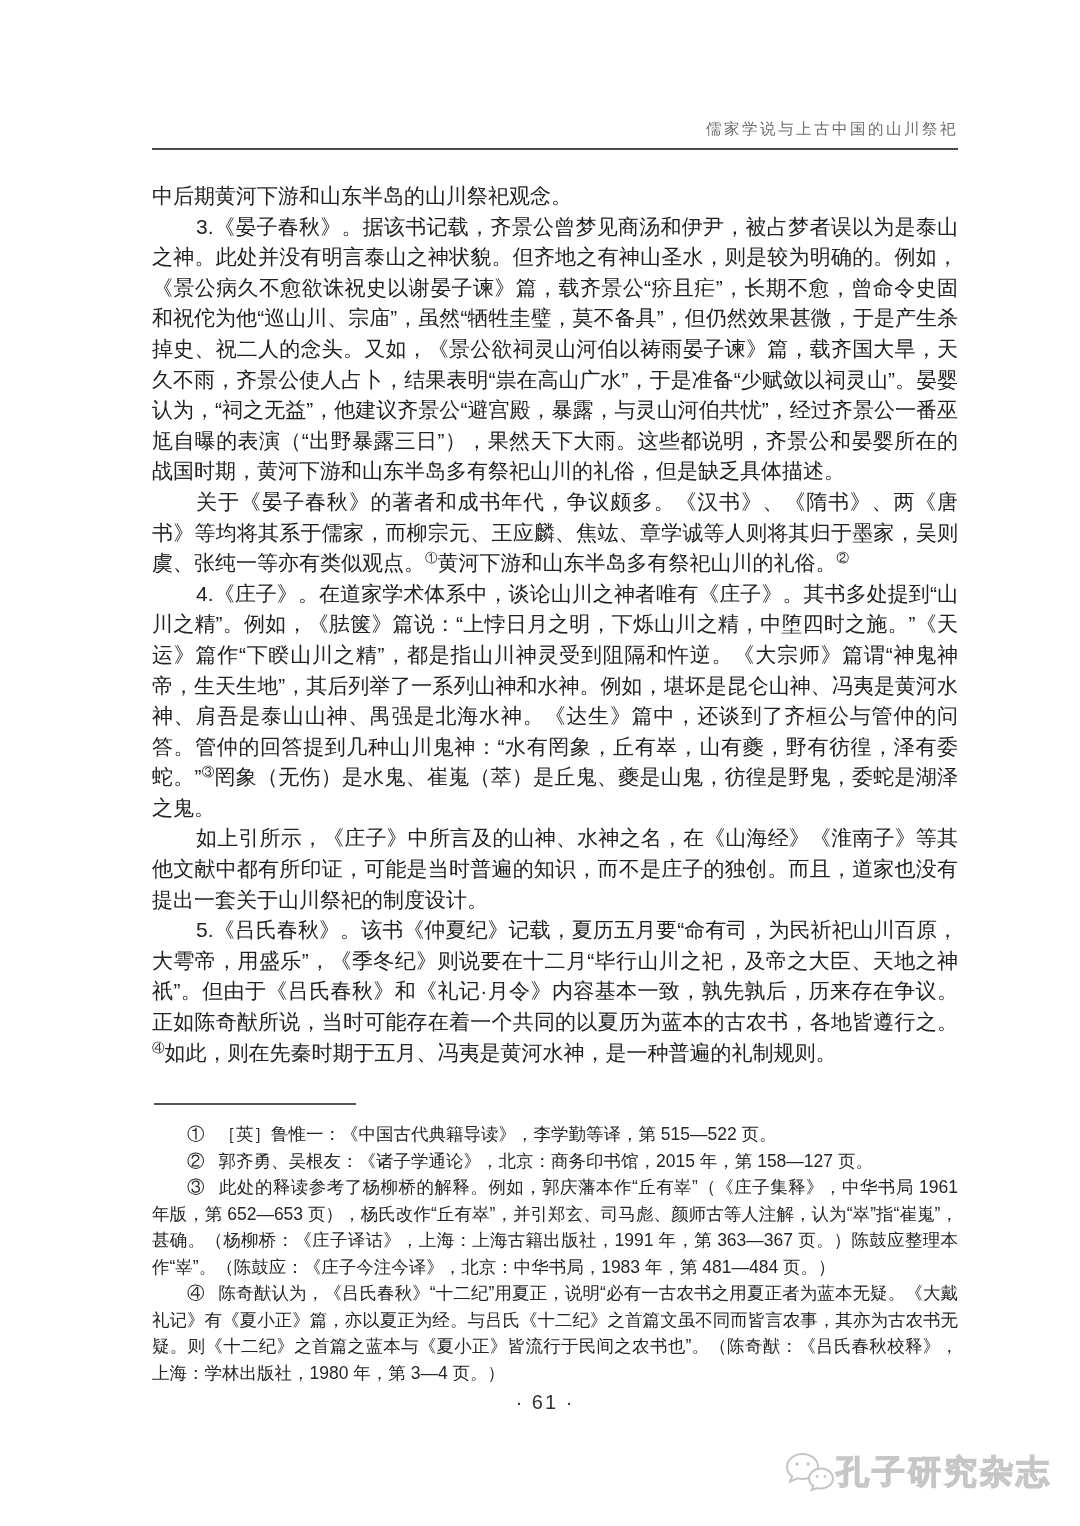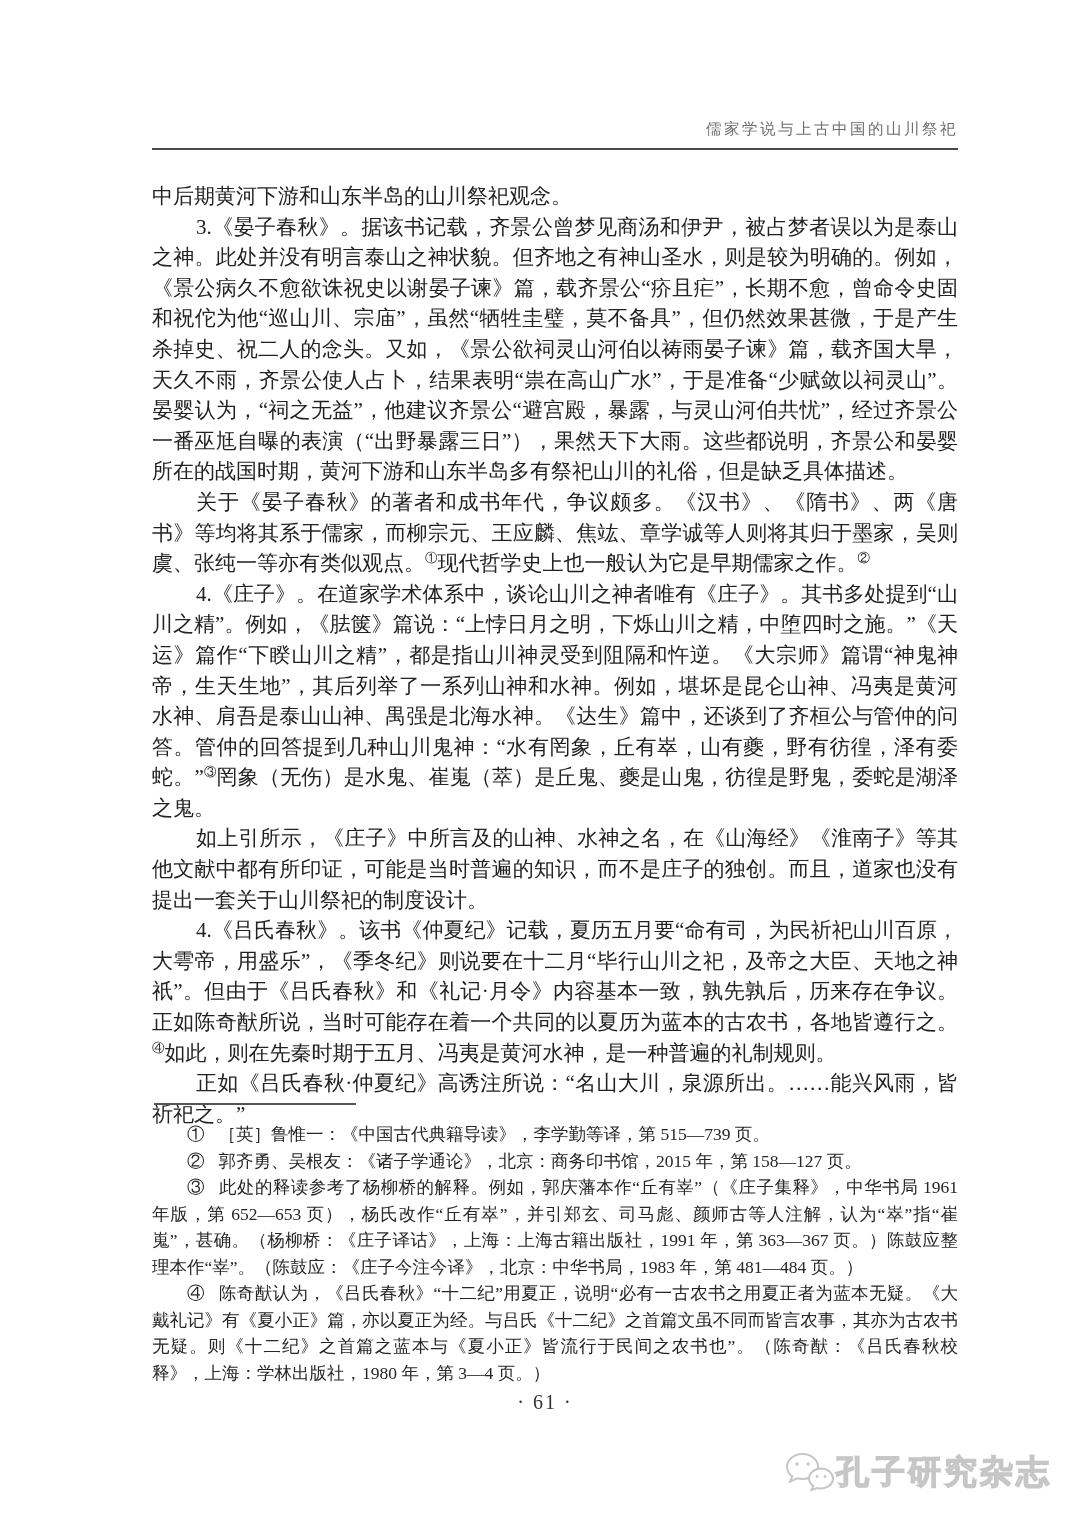--- a/index.html
+++ b/index.html
@@ -1,21 +1,21 @@
 <!DOCTYPE html>
 <html lang="zh"><head>
 <meta charset="utf-8">
 <style>
   html,body{margin:0;padding:0;background:#ffffff;}
   .page{
     position:relative;
     width:1080px;height:1526px;
     background:#ffffff;
     overflow:hidden;
-    font-family:Liberation Serif, serif;
+    font-family:Liberation Sans, sans-serif;
     color:#1f1f1f;
   }
   .running-head{
     position:absolute;top:119px;left:152px;width:806px;
     text-align:right;
     font-size:15.5px;
     letter-spacing:2.5px;
     color:#6e6e6e;
   }
   .head-rule{
@@ -76,35 +76,34 @@
 <div class="page">
 
   <div class="running-head">儒家学说与上古中国的山川祭祀</div>
   <div class="head-rule"></div>
 
   <main class="body-text">
     <p class="para"><span>中后期黄河下游和山东半岛的山川祭祀观念。</span></p>
 
     <p class="para indent"><span>3.《晏子春秋》。据该书记载，齐景公曾梦见商汤和伊尹，被占梦者误以为是泰山之神。此处并没有明言泰山之神状貌。但齐地之有神山圣水，则是较为明确的。例如，《景公病久不愈欲诛祝史以谢晏子谏》篇，载齐景公“疥且疟”，长期不愈，曾命令史固和祝佗为他“巡山川、宗庙”，虽然“牺牲圭璧，莫不备具”，但仍然效果甚微，于是产生杀掉史、祝二人的念头。又如，《景公欲祠灵山河伯以祷雨晏子谏》篇，载齐国大旱，天久不雨，齐景公使人占卜，结果表明“祟在高山广水”，于是准备“少赋敛以祠灵山”。晏婴认为，“祠之无益”，他建议齐景公“避宫殿，暴露，与灵山河伯共忧”，经过齐景公一番巫尪自曝的表演（“出野暴露三日”），果然天下大雨。这些都说明，齐景公和晏婴所在的战国时期，黄河下游和山东半岛多有祭祀山川的礼俗，但是缺乏具体描述。</span></p>
 
-    <p class="para indent"><span>关于《晏子春秋》的著者和成书年代，争议颇多。《汉书》、《隋书》、两《唐书》等均将其系于儒家，而柳宗元、王应麟、焦竑、章学诚等人则将其归于墨家，吴则虞、张纯一等亦有类似观点。</span><sup class="fnref">①</sup><span>现代哲学史上也一般认为它是早期儒家之作。</span><sup class="fnref">②</sup></p>
+    <p class="para indent"><span>关于《晏子春秋》的著者和成书年代，争议颇多。《汉书》、《隋书》、两《唐书》等均将其系于儒家，而柳宗元、王应麟、焦竑、章学诚等人则将其归于墨家，吴则虞、张纯一等亦有类似观点。</span><sup class="fnref">①</sup><span>黄河下游和山东半岛多有祭祀山川的礼俗。</span><sup class="fnref">②</sup></p>
 
     <p class="para indent"><span>4.《庄子》。在道家学术体系中，谈论山川之神者唯有《庄子》。其书多处提到“山川之精”。例如，《胠箧》篇说：“上悖日月之明，下烁山川之精，中堕四时之施。”《天运》篇作“下睽山川之精”，都是指山川神灵受到阻隔和忤逆。《大宗师》篇谓“神鬼神帝，生天生地”，其后列举了一系列山神和水神。例如，堪坏是昆仑山神、冯夷是黄河水神、肩吾是泰山山神、禺强是北海水神。《达生》篇中，还谈到了齐桓公与管仲的问答。管仲的回答提到几种山川鬼神：“水有罔象，丘有崒，山有夔，野有彷徨，泽有委蛇。”</span><sup class="fnref">③</sup><span>罔象（无伤）是水鬼、崔嵬（萃）是丘鬼、夔是山鬼，彷徨是野鬼，委蛇是湖泽之鬼。</span></p>
 
     <p class="para indent"><span>如上引所示，《庄子》中所言及的山神、水神之名，在《山海经》《淮南子》等其他文献中都有所印证，可能是当时普遍的知识，而不是庄子的独创。而且，道家也没有提出一套关于山川祭祀的制度设计。</span></p>
 
-    <p class="para indent"><span>4.《吕氏春秋》。该书《仲夏纪》记载，夏历五月要“命有司，为民祈祀山川百原，大雩帝，用盛乐”，《季冬纪》则说要在十二月“毕行山川之祀，及帝之大臣、天地之神祇”。但由于《吕氏春秋》和《礼记·月令》内容基本一致，孰先孰后，历来存在争议。正如陈奇猷所说，当时可能存在着一个共同的以夏历为蓝本的古农书，各地皆遵行之。</span><sup class="fnref">④</sup><span>如此，则在先秦时期于五月、冯夷是黄河水神，是一种普遍的礼制规则。</span></p>
+    <p class="para indent"><span>5.《吕氏春秋》。该书《仲夏纪》记载，夏历五月要“命有司，为民祈祀山川百原，大雩帝，用盛乐”，《季冬纪》则说要在十二月“毕行山川之祀，及帝之大臣、天地之神祇”。但由于《吕氏春秋》和《礼记·月令》内容基本一致，孰先孰后，历来存在争议。正如陈奇猷所说，当时可能存在着一个共同的以夏历为蓝本的古农书，各地皆遵行之。</span><sup class="fnref">④</sup><span>如此，则在先秦时期于五月、冯夷是黄河水神，是一种普遍的礼制规则。</span></p>
 
-    <p class="para indent"><span>正如《吕氏春秋·仲夏纪》高诱注所说：“名山大川，泉源所出。……能兴风雨，皆祈祀之。”</span></p>
   </main>
 
   <div class="fn-rule"></div>
 
   <section class="footnotes">
-    <p class="fn"><span class="fn-marker">①</span><span>［英］鲁惟一：《中国古代典籍导读》，李学勤等译，第 515—739 页。</span></p>
+    <p class="fn"><span class="fn-marker">①</span><span>［英］鲁惟一：《中国古代典籍导读》，李学勤等译，第 515—522 页。</span></p>
     <p class="fn"><span class="fn-marker">②</span><span>郭齐勇、吴根友：《诸子学通论》，北京：商务印书馆，2015 年，第 158—127 页。</span></p>
     <p class="fn"><span class="fn-marker">③</span><span>此处的释读参考了杨柳桥的解释。例如，郭庆藩本作“丘有峷”（《庄子集释》，中华书局 1961 年版，第 652—653 页），杨氏改作“丘有崒”，并引郑玄、司马彪、颜师古等人注解，认为“崒”指“崔嵬”，甚确。（杨柳桥：《庄子译诂》，上海：上海古籍出版社，1991 年，第 363—367 页。）陈鼓应整理本作“峷”。（陈鼓应：《庄子今注今译》，北京：中华书局，1983 年，第 481—484 页。）</span></p>
     <p class="fn"><span class="fn-marker">④</span><span>陈奇猷认为，《吕氏春秋》“十二纪”用夏正，说明“必有一古农书之用夏正者为蓝本无疑。《大戴礼记》有《夏小正》篇，亦以夏正为经。与吕氏《十二纪》之首篇文虽不同而皆言农事，其亦为古农书无疑。则《十二纪》之首篇之蓝本与《夏小正》皆流行于民间之农书也”。（陈奇猷：《吕氏春秋校释》，上海：学林出版社，1980 年，第 3—4 页。）</span></p>
   </section>
 
   <div class="page-number">· 61 ·</div>
 
   <div class="watermark">
     <svg width="52" height="44" viewBox="0 0 52 44" aria-hidden="true">
       <g fill="#ffffff" stroke="#c6c6c6" stroke-width="2">

